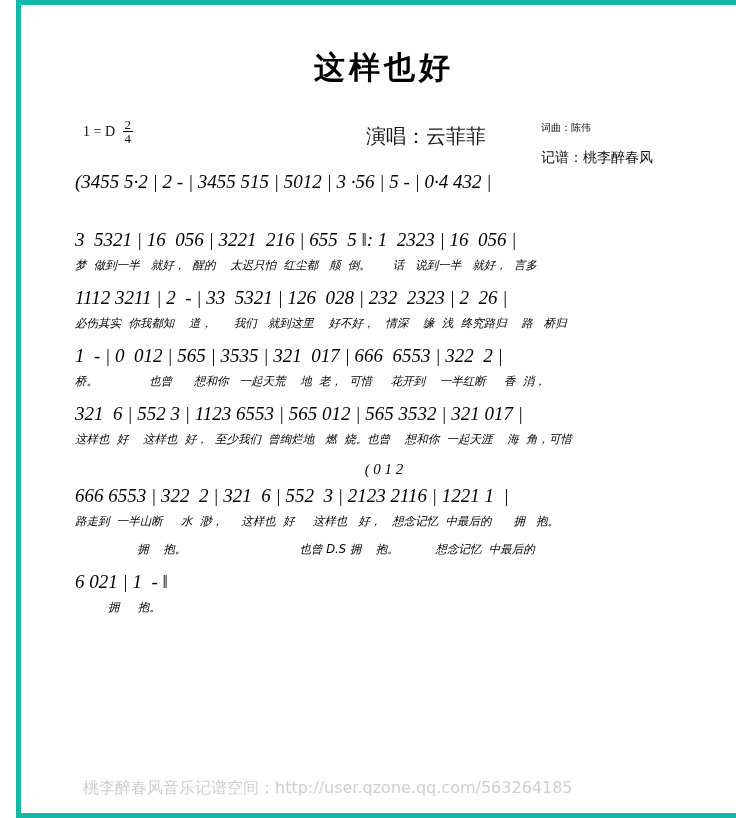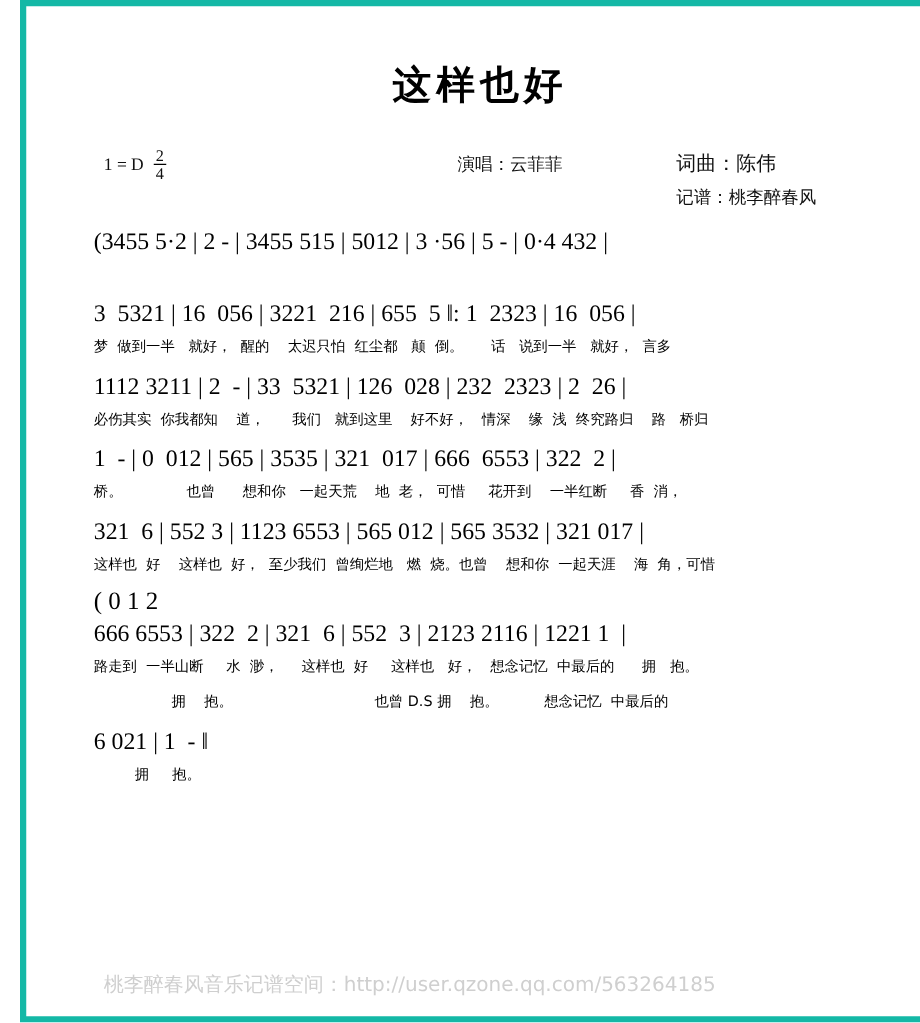--- a/index.html
+++ b/index.html
@@ -47,39 +47,40 @@
     font-size:13px;
     margin-left:4px;
     position:relative;
     top:-1px;
   }
   .key .meter .num{display:block;border-bottom:1px solid #000;padding:0 2px;}
   .key .meter .den{display:block;padding:0 2px;}
   .singer{
     position:absolute;
     left:345px; top:24px;
-    font-size:14px;
+    font-size:20px;
     font-family:"DejaVu Sans", sans-serif;
   }
   .writer{
     position:absolute;
     left:520px; top:22px;
-    font-size:16px;
+    font-size:10px;
     font-family:Liberation Mono, monospace;
   }
   .scorer{
     position:absolute;
     left:520px; top:50px;
     font-size:14px;
     font-family:"DejaVu Sans", sans-serif;
   }
 
   .staff{
     position:relative;
-    margin:12px 54px;
+    margin:0 54px;
+    font-style:italic;
   }
   .line{
     position:relative;
     margin-bottom:2px;
   }
   .notes{
     font-family:"Liberation Serif", serif;
     font-size:19px;
     letter-spacing:0px;
     white-space:pre;
@@ -160,21 +161,21 @@
     <div class="gap"></div>
 
     <div class="line">
       <div class="notes">321  6 | 552 3 | 1123 6553 | 565 012 | 565 3532 | 321 017 |</div>
       <div class="lyrics">这样也  好    这样也  好，  至少我们  曾绚烂地   燃  烧。也曾    想和你  一起天涯    海  角，可惜</div>
     </div>
 
     <div class="gap"></div>
 
     <div class="line">
-      <div class="notes" style="text-align:left;font-size:20px;height:22px;line-height:20px;">( 0 1 2</div>
+      <div class="notes" style="text-align:center;font-size:15px;height:22px;line-height:20px;">( 0 1 2</div>
     </div>
 
     <div class="line">
       <div class="notes">666 6553 | 322  2 | 321  6 | 552  3 | 2123 2116 | 1221 1  |</div>
       <div class="lyrics">路走到  一半山断     水  渺，     这样也  好     这样也   好，   想念记忆  中最后的      拥   抱。</div>
     </div>
 
     <div class="gap"></div>
 
 

